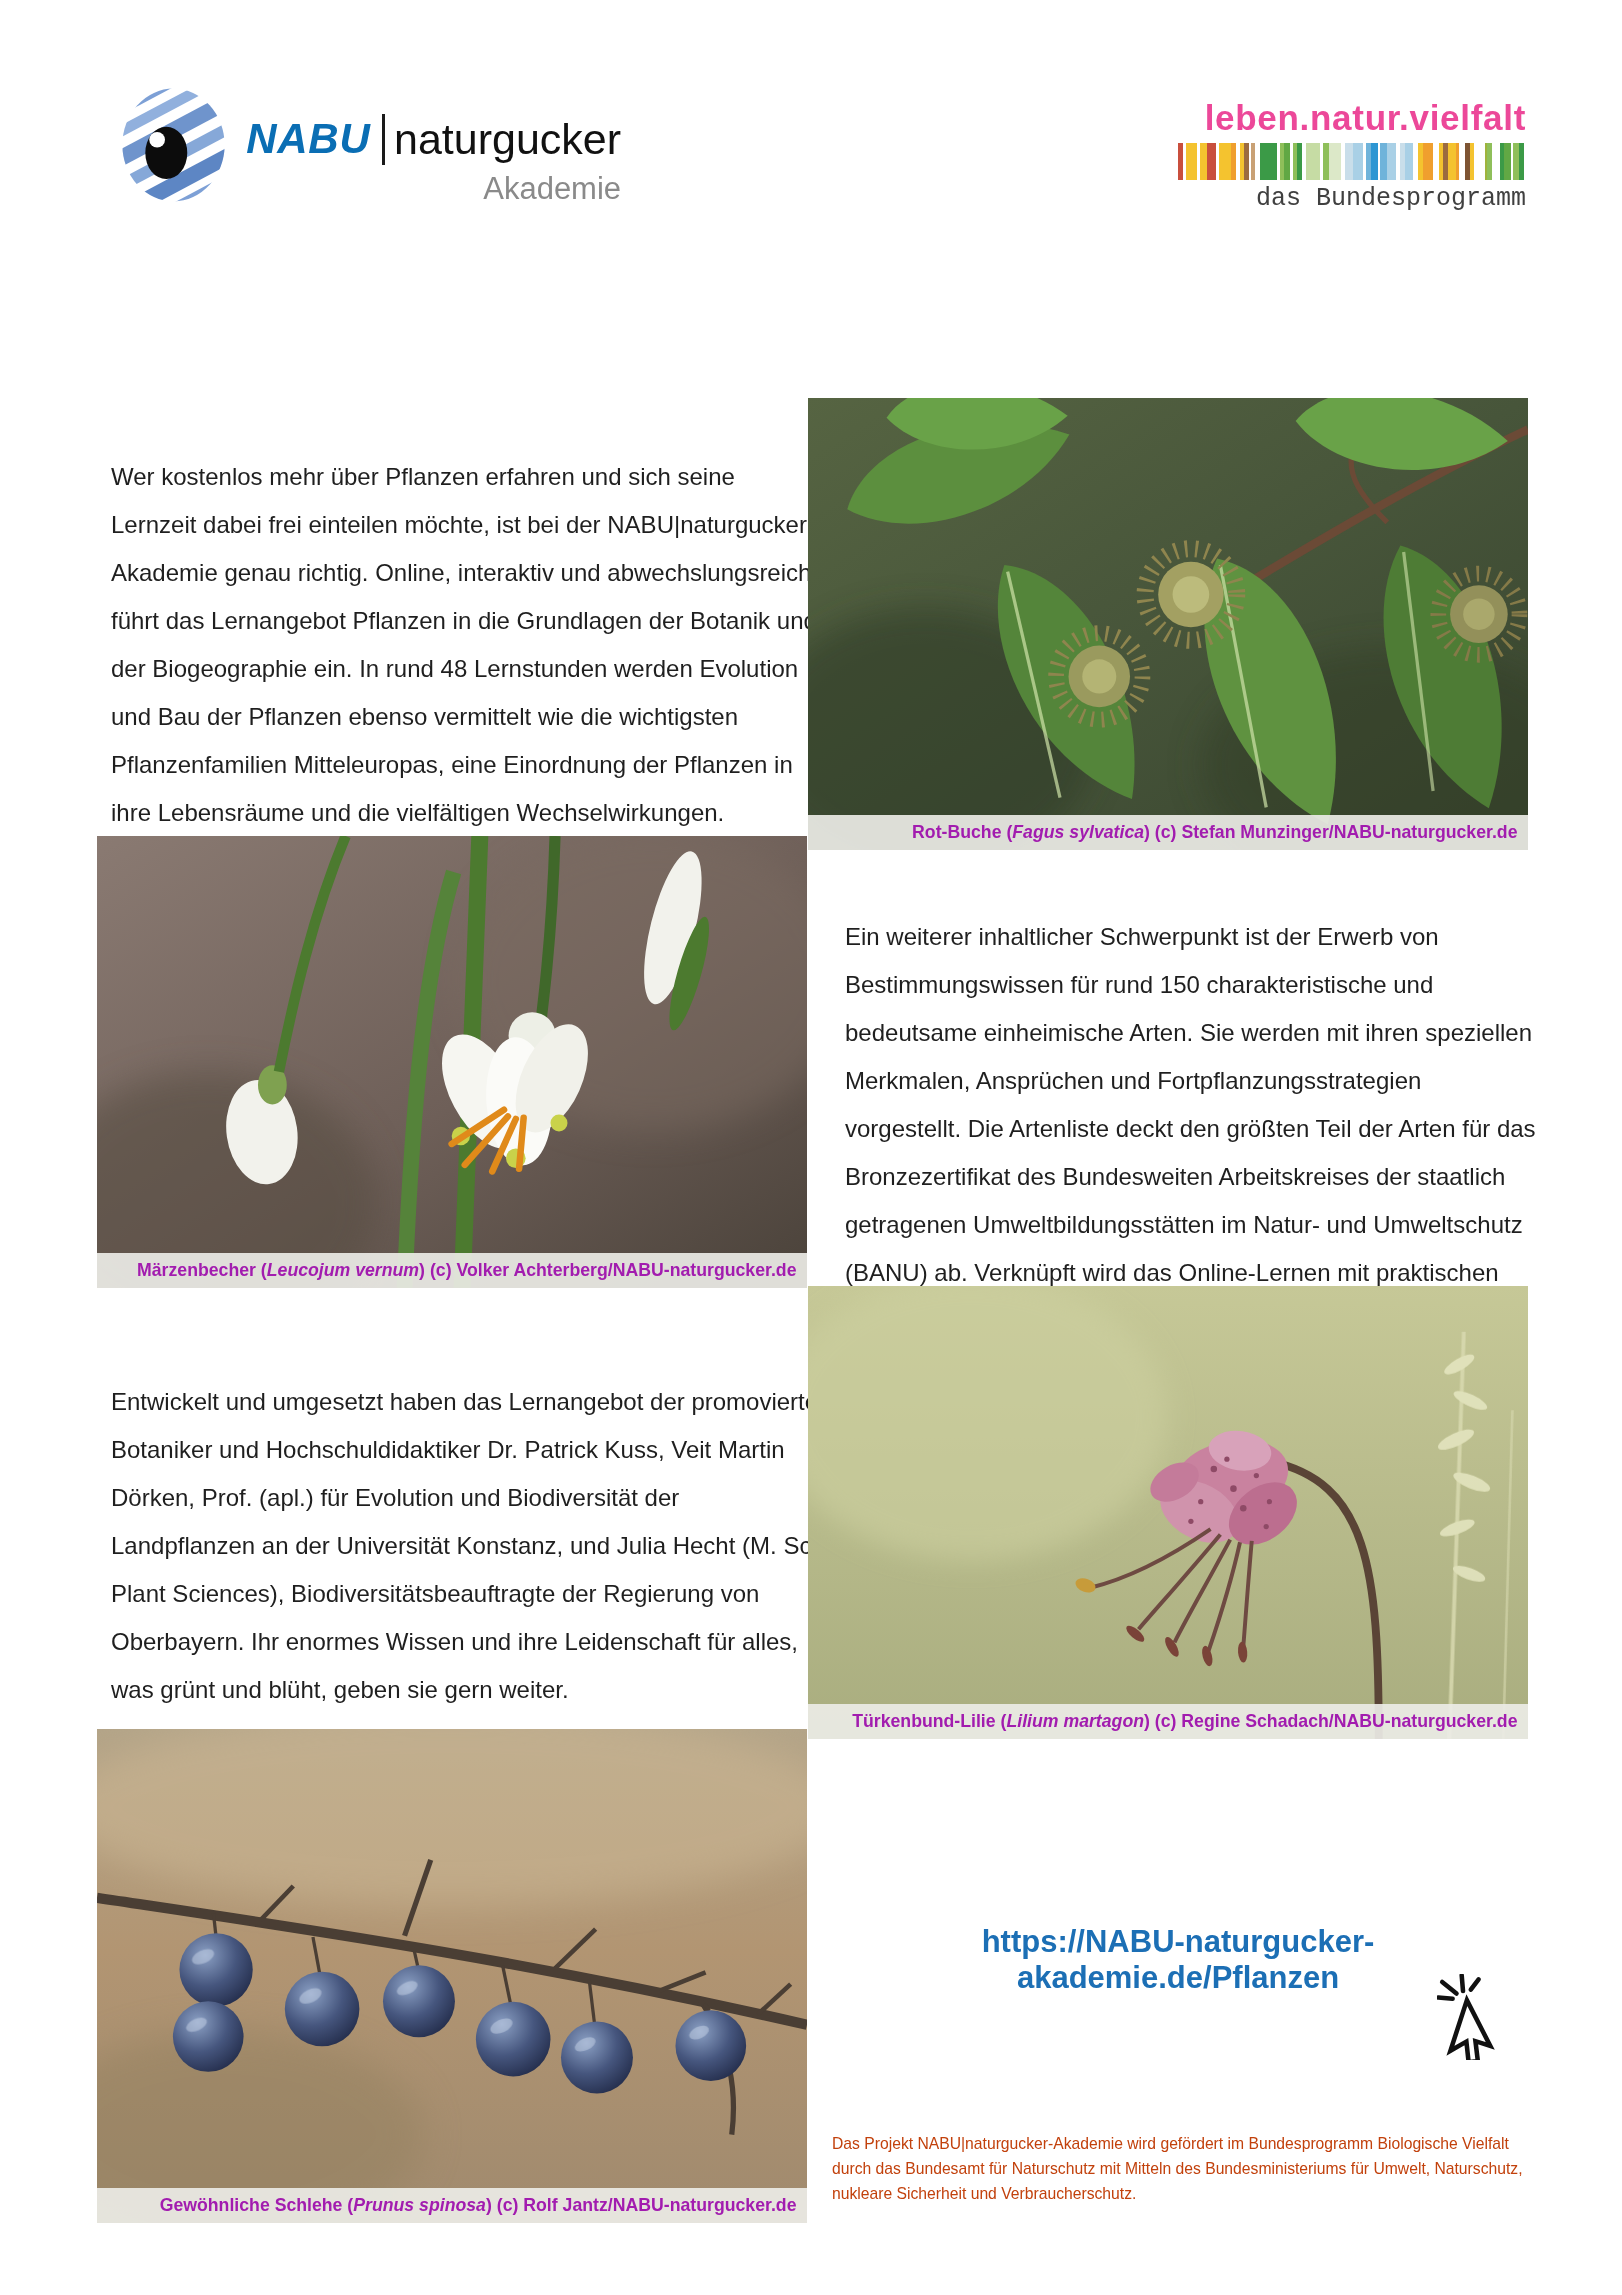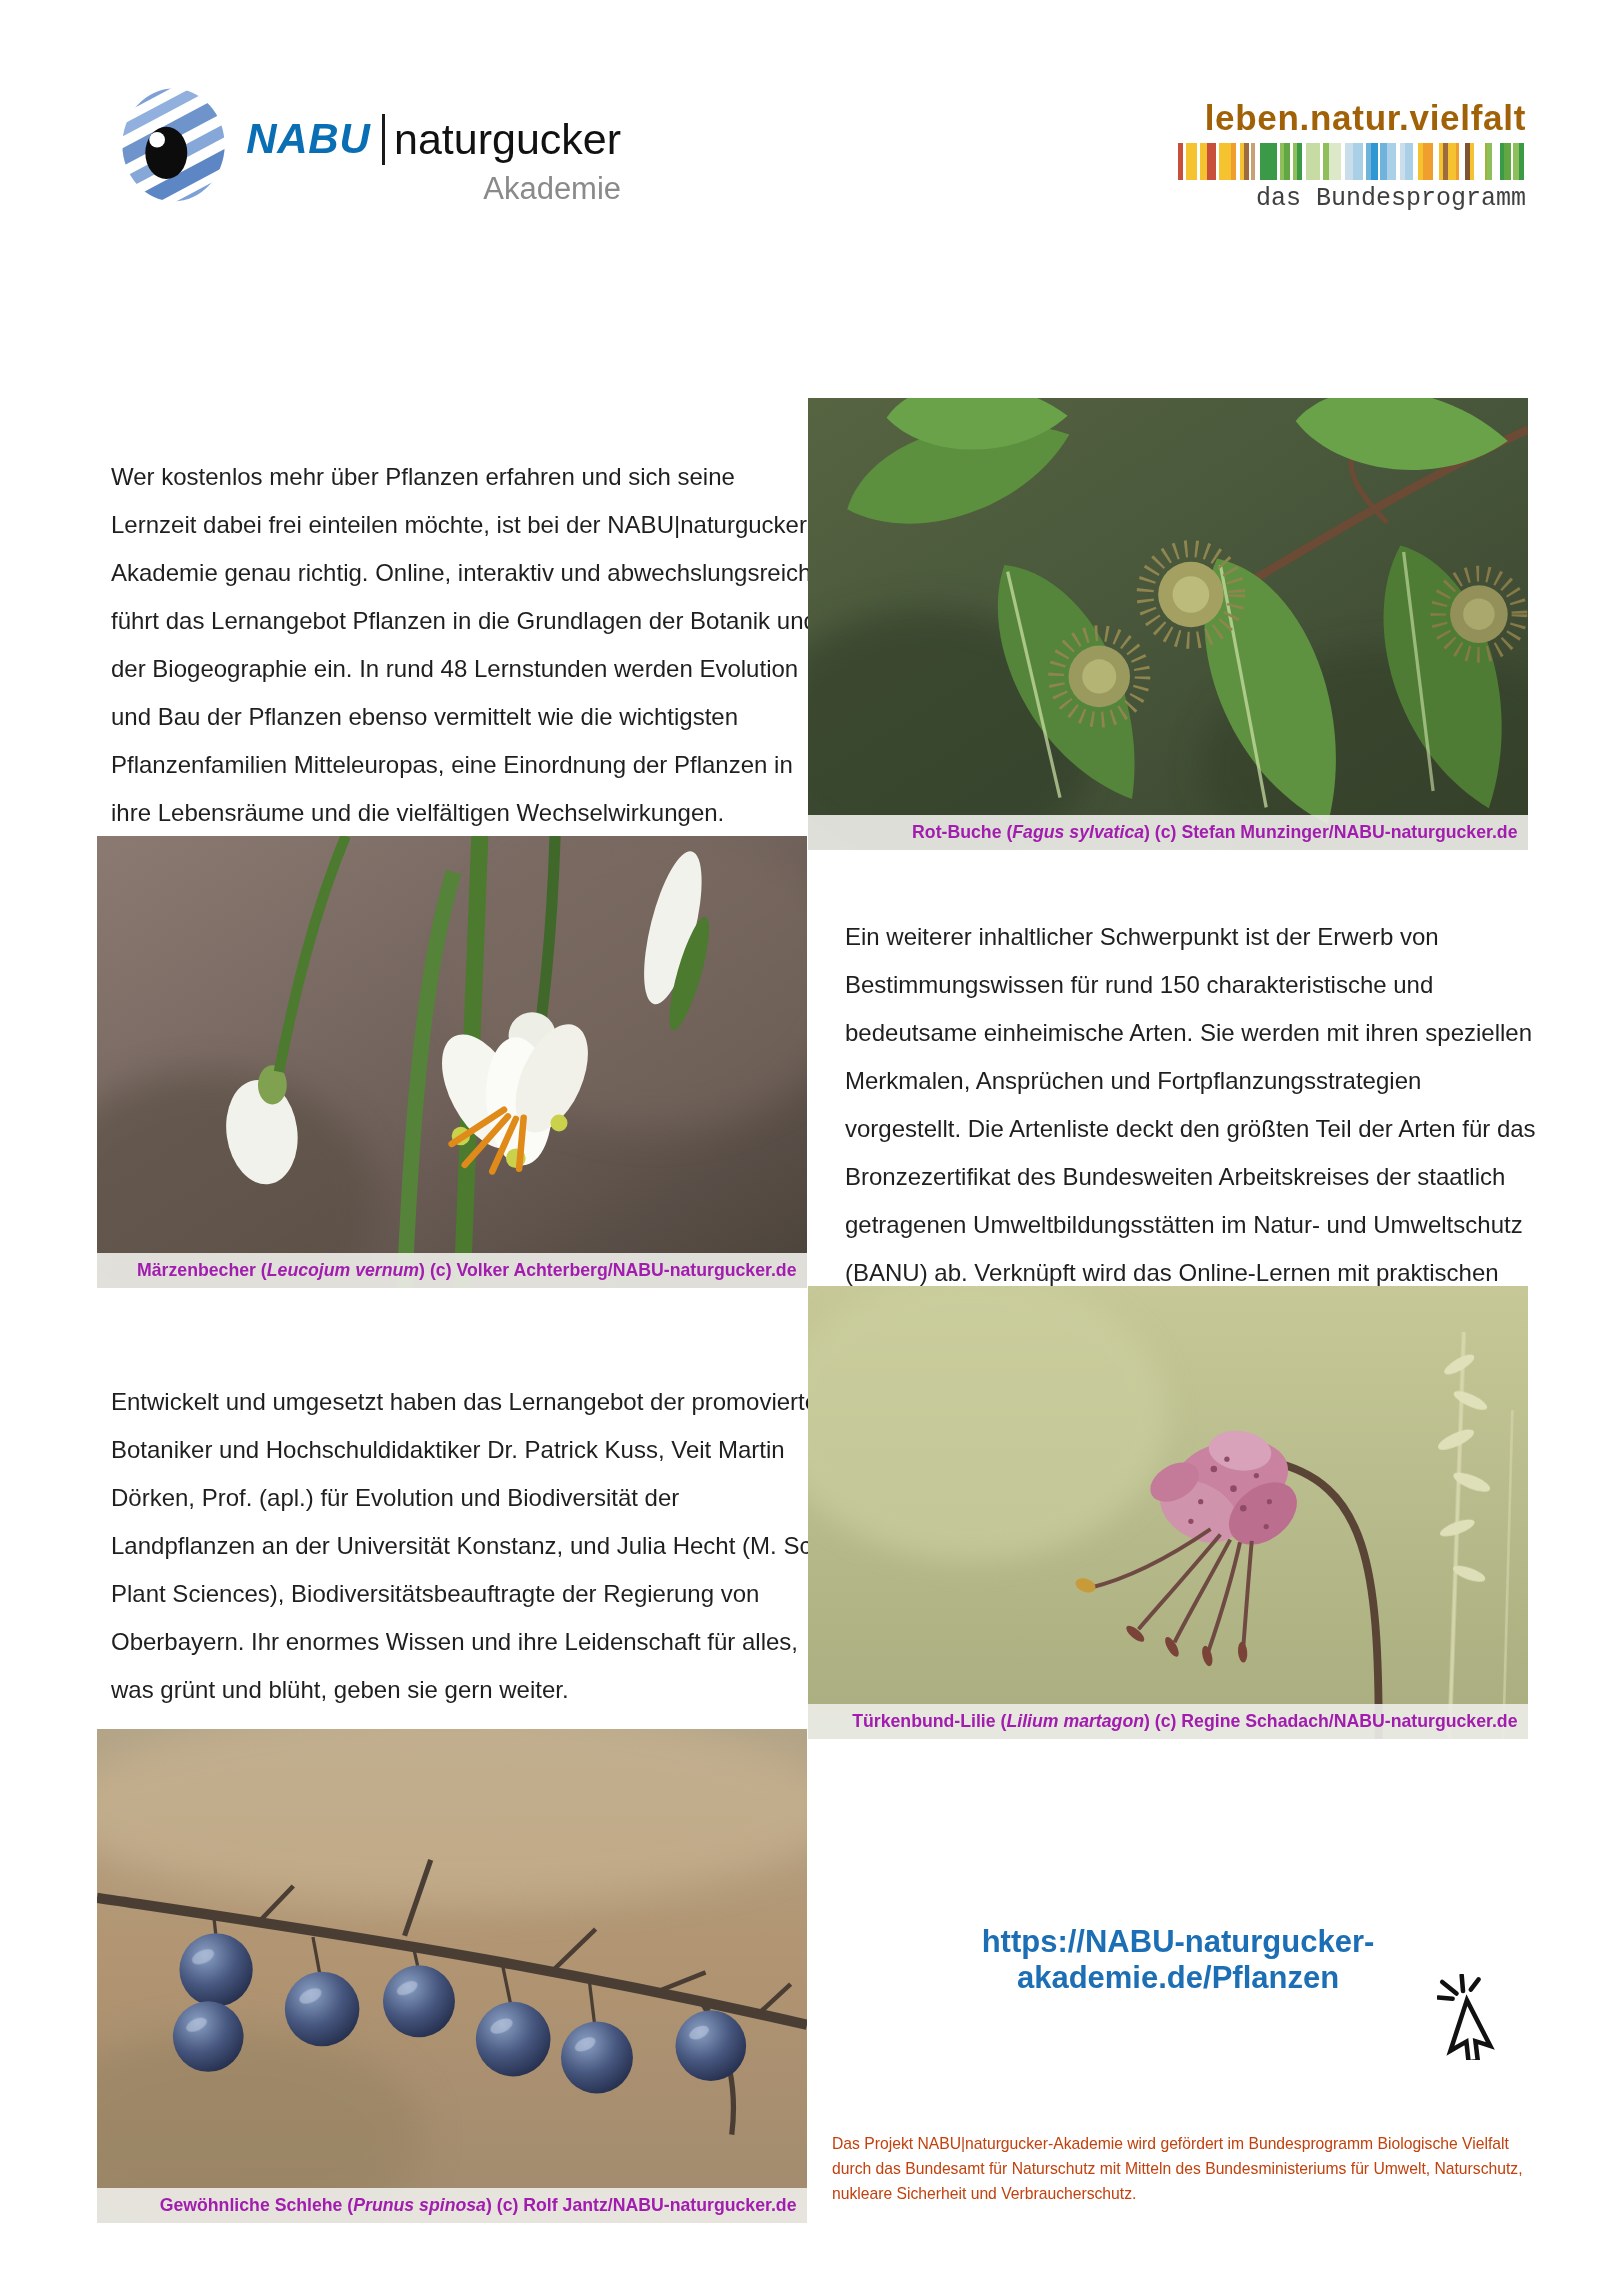--- a/index.html
+++ b/index.html
@@ -10,21 +10,21 @@
   
   .nabu-logo{position:absolute;left:119px;top:86px;display:flex;align-items:flex-start;}
   .nabu-eye{width:109px;height:118px;}
   .nabu-words{margin-left:18.3px;padding-top:27.5px;}
   .nabu-row{display:flex;align-items:center;}
   .nabu-brand{font-size:42px;font-weight:700;font-style:italic;color:#0a6eb4;letter-spacing:0.7px;}
   .nabu-pipe{width:2.6px;height:51px;background:#1a1a1a;margin:0 9.2px 0 11.8px;}
   .nabu-product{font-size:43px;font-weight:400;color:#111;letter-spacing:0px;}
   .nabu-sub{font-size:31px;color:#8a8a8a;text-align:right;margin-top:6.5px;}
   .program-logo{position:absolute;right:97px;top:98px;width:366px;text-align:right;}
-  .program-title{font-size:35px;font-weight:700;color:#a16207;letter-spacing:0.7px;}
+  .program-title{font-size:35px;font-weight:700;color:#ec4899;letter-spacing:0.7px;}
   .barcode{display:flex;height:37px;width:348px;margin:5.2px 0 3.9px 18.3px;overflow:hidden;}
   .barcode div{height:100%;flex:0 0 auto;}
   .program-sub{font-size:25px;color:#404040;font-family:Liberation Mono, monospace;}
   
   .main-title{
     position:absolute;left:0;right:0;top:254px;text-align:center;
     font-size:59px;font-weight:700;color:#1c6fb5;letter-spacing:-0.7px;margin:0;
   }
   
   .body-par{position:absolute;font-size:24px;line-height:48px;color:#1f1f1f;margin:13px;}

